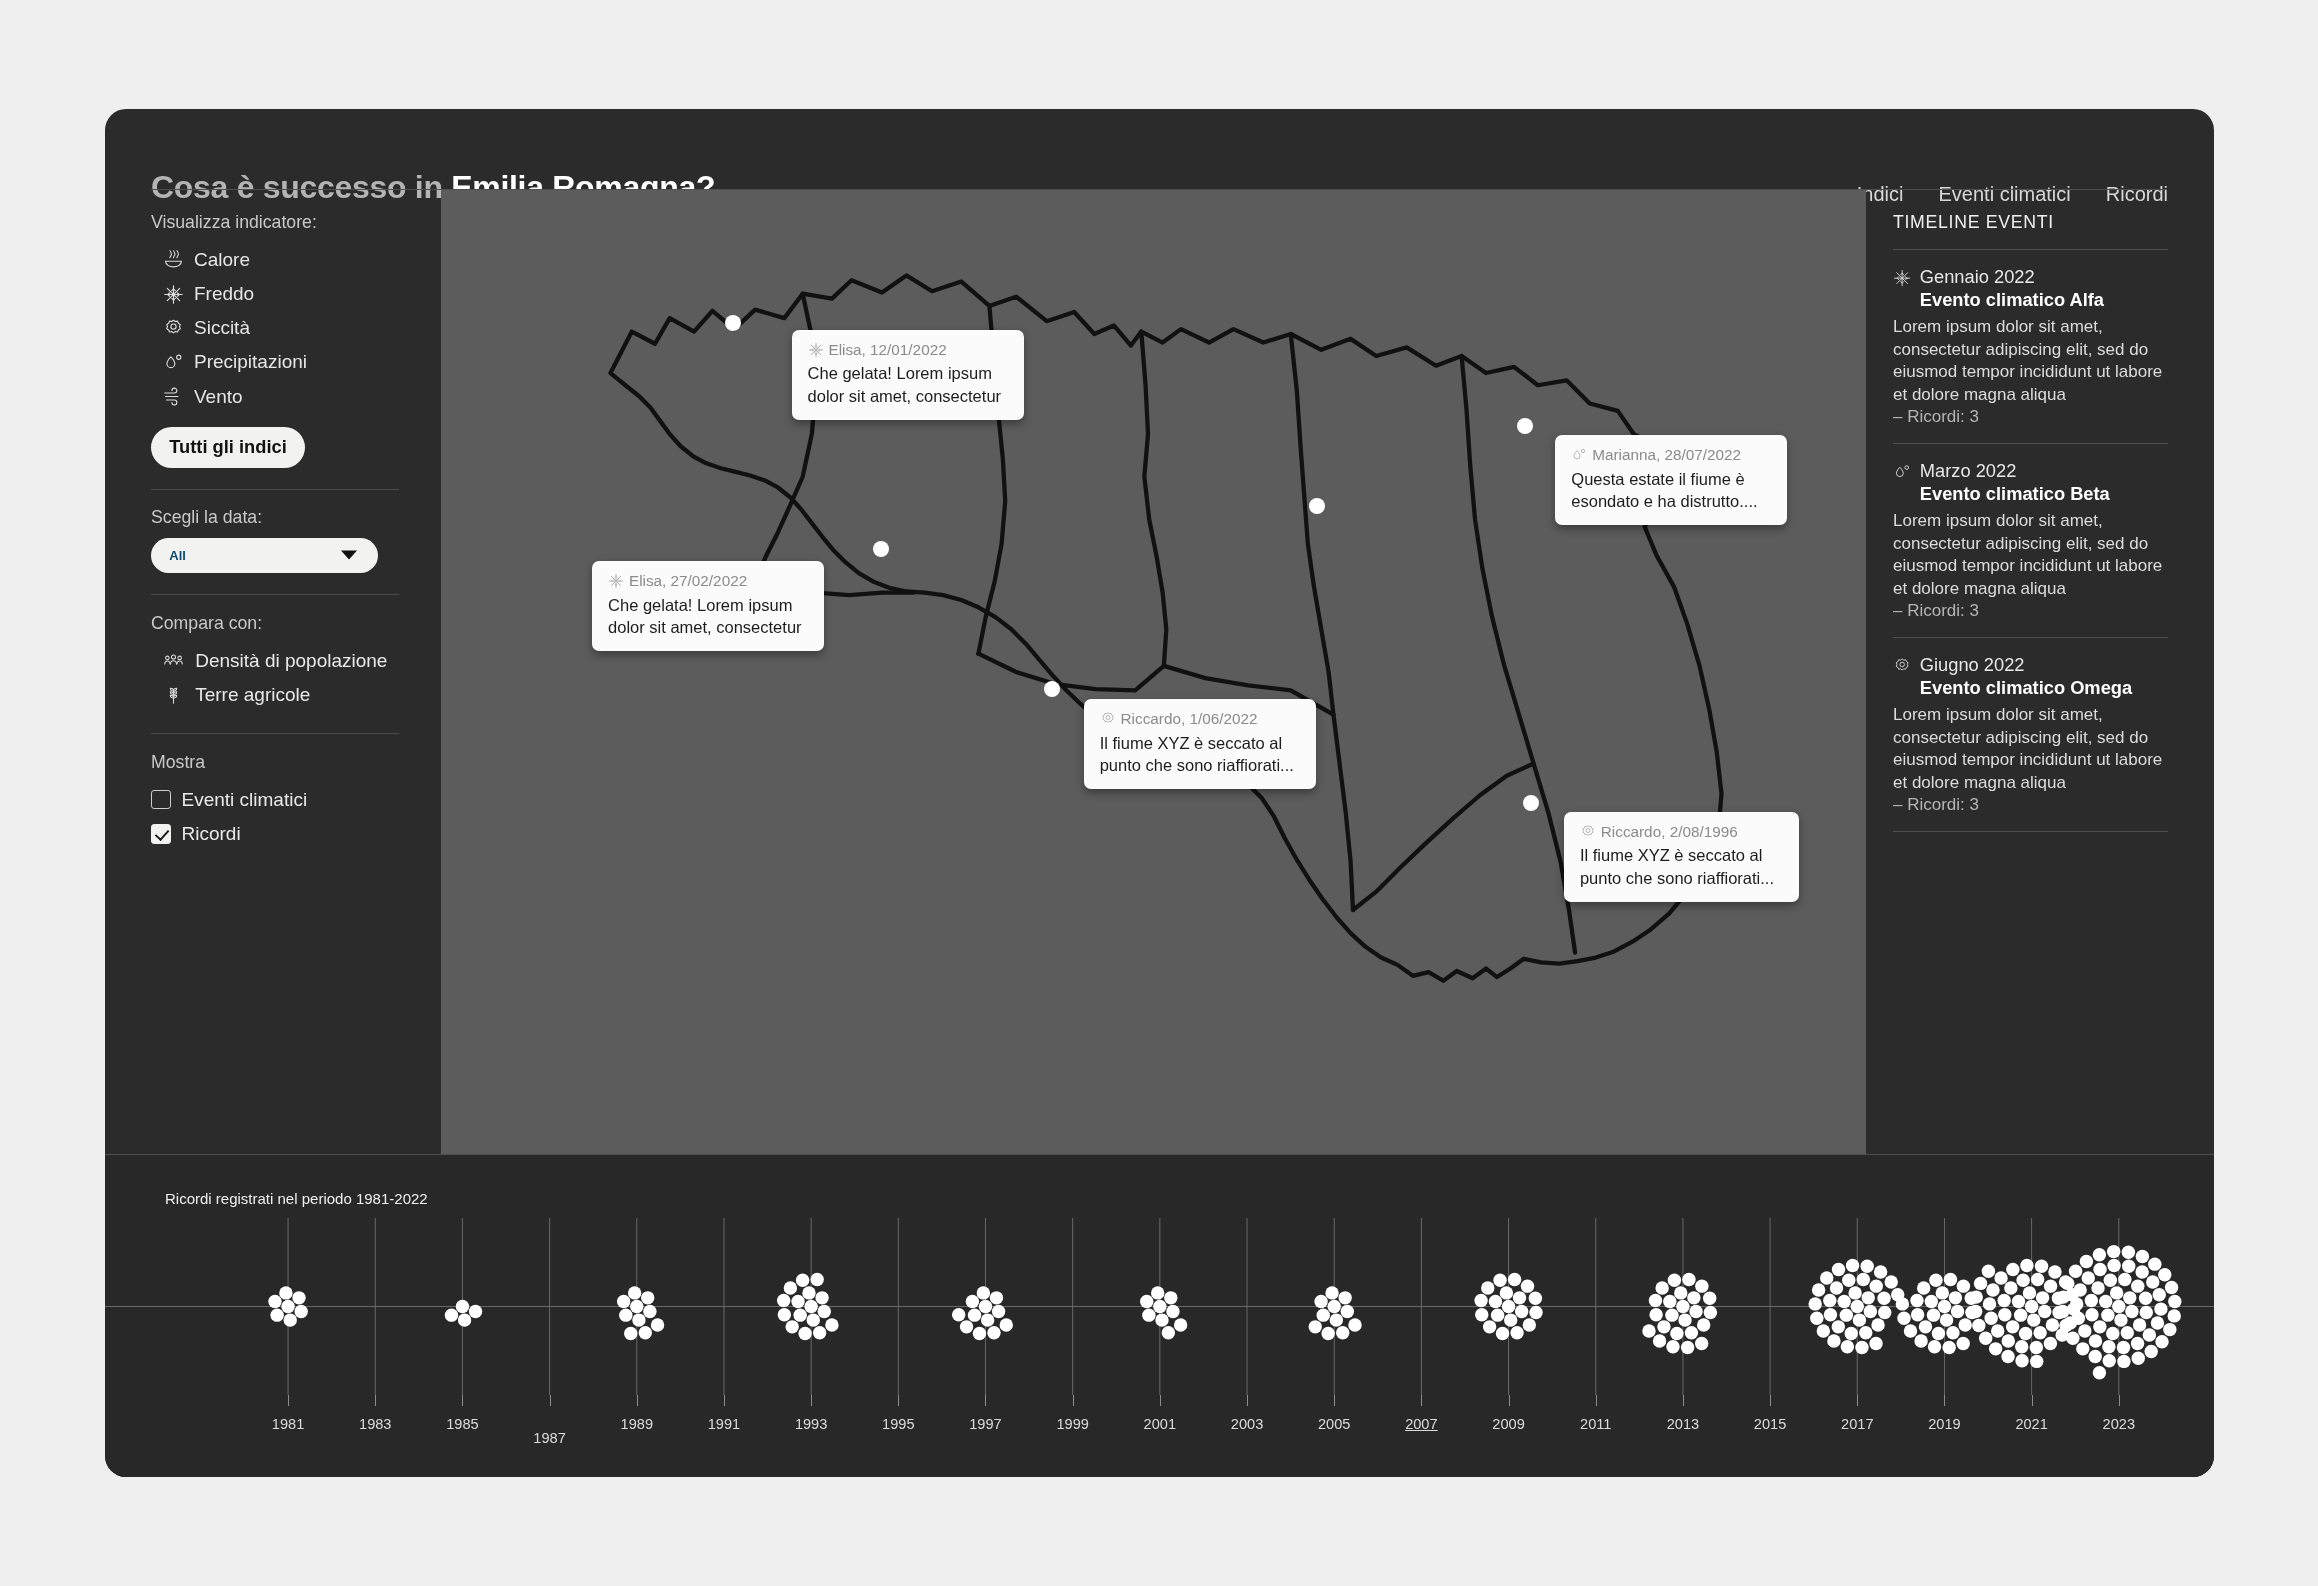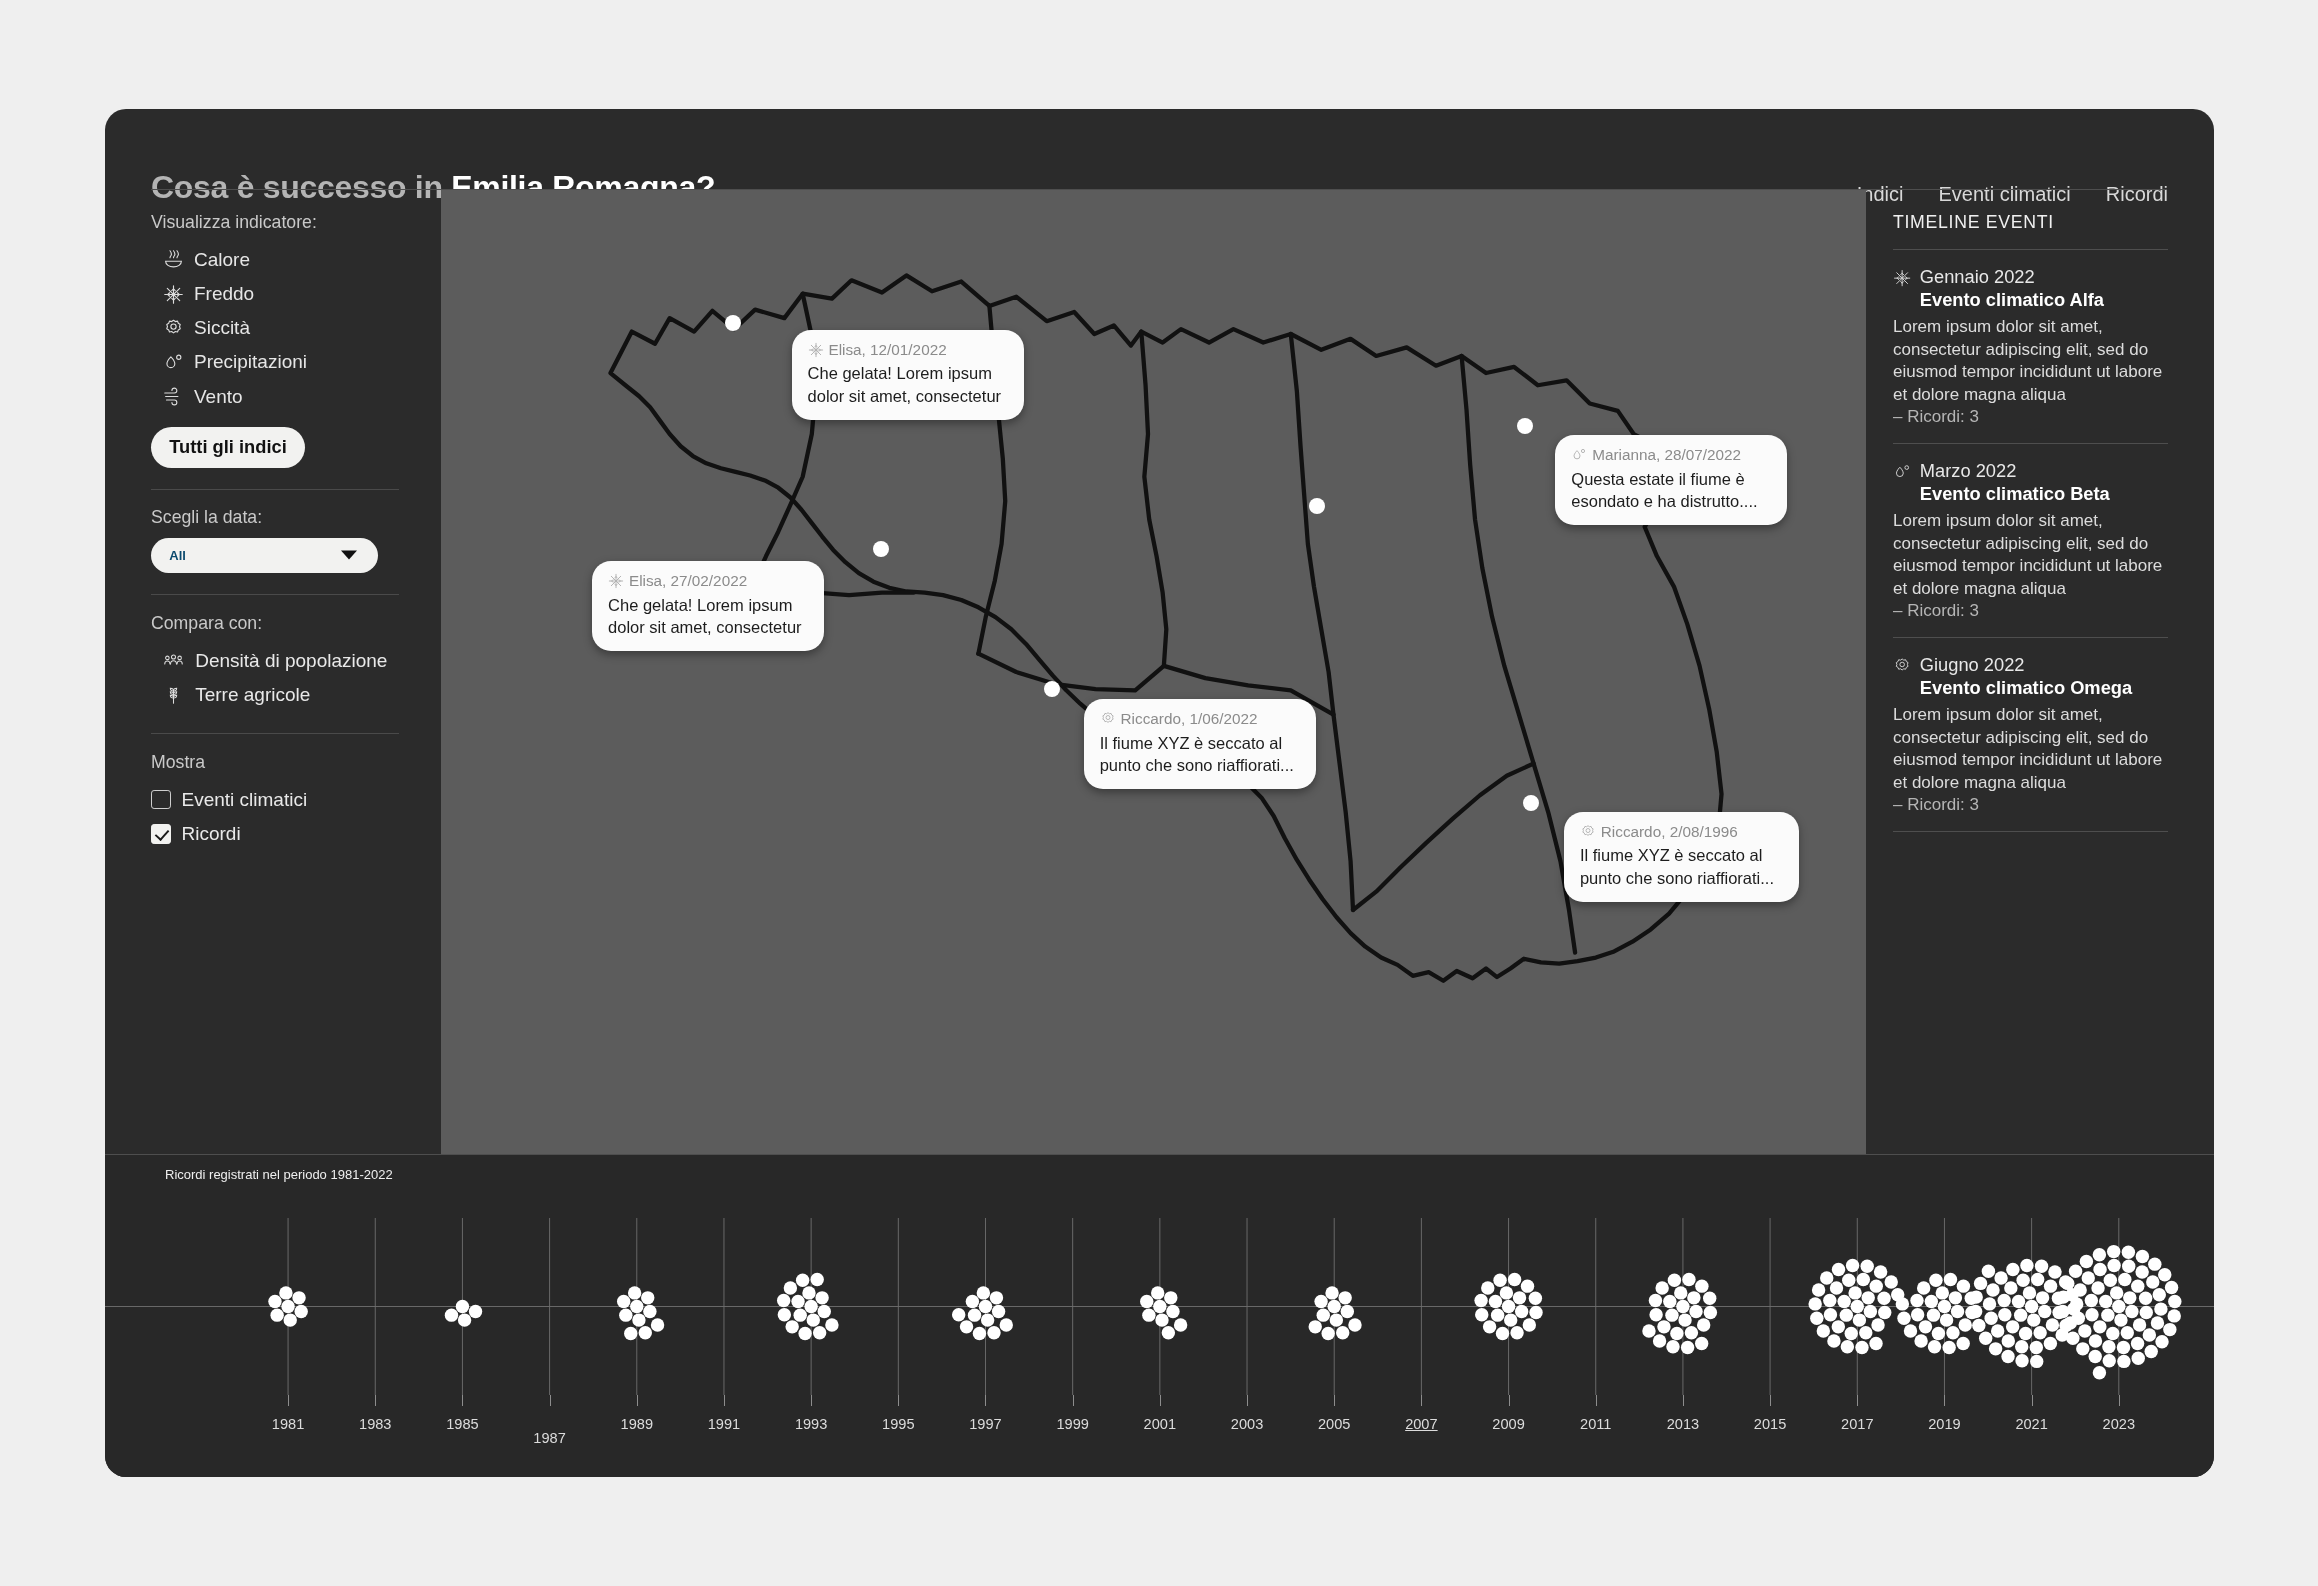--- a/index.html
+++ b/index.html
@@ -102,21 +102,21 @@
     flex: 1 1 auto; position: relative;
     background: #5c5c5c;
     overflow: hidden;
   }
   .map-svg { position: absolute; left: 0; top: 0; width: 100%; height: 100%; }
   .pin {
     position: absolute; width: 16px; height: 16px; border-radius: 50%;
     background: #ffffff; transform: translate(-50%, -50%);
   }
   .tip {
-    position: absolute; background: #fbfbfb; border-radius: 19px;
+    position: absolute; background: #fbfbfb; border-radius: 7px;
     padding: 11px 16px 13.4px 16px;
     box-shadow: 0 3.1px 8.5px rgba(0,0,0,0.35);
     max-width: 268px;
   }
   .tip .tip-head {
     display: flex; align-items: center; gap: 4.9px;
     color: #8b8b8b; font-size: 15.3px; white-space: nowrap; margin-bottom: 3.7px;
   }
   .tip .tip-head .ico { width: 16px; height: 16px; flex: 0 0 16px; }
   .tip .tip-body { color: #1d1d1d; font-size: 16.5px; line-height: 1.34; }
@@ -136,22 +136,22 @@
   .tl-desc { font-size: 17px; color: #dcdcdc; line-height: 1.34; margin-top: 3.7px; }
   .tl-count { font-size: 17px; color: #b5b5b5; }
 
   
   .chart-wrap {
     position: absolute; left: 0; top: 1045px; width: 100%; height: 323px;
     border-top: 0.6px solid #4e4e4e;
     background: #282828;
   }
   .chart-title {
-    position: absolute; left: 60px; top: 12px;
-    font-size: 13px; color: #efefef; text-align: right;
+    position: absolute; left: 60px; top: 35px;
+    font-size: 15px; color: #efefef; text-align: right;
   }
   .chart-plot { position: absolute; left: 0; top: 63px; width: 100%; height: 177px; }
   .chart-axis { position: absolute; left: 0; top: 240px; width: 100%; height: 55px; }
   .yr-lbl { position: absolute; font-size: 14.6px; color: #dcdcdc; transform: translateX(-50%); }
   .tick { position: absolute; width: 0.6px; height: 11px; background: #8d8d8d; top: 0; }
 </style>
 </head>
 <body>
 
 <div id="app">

